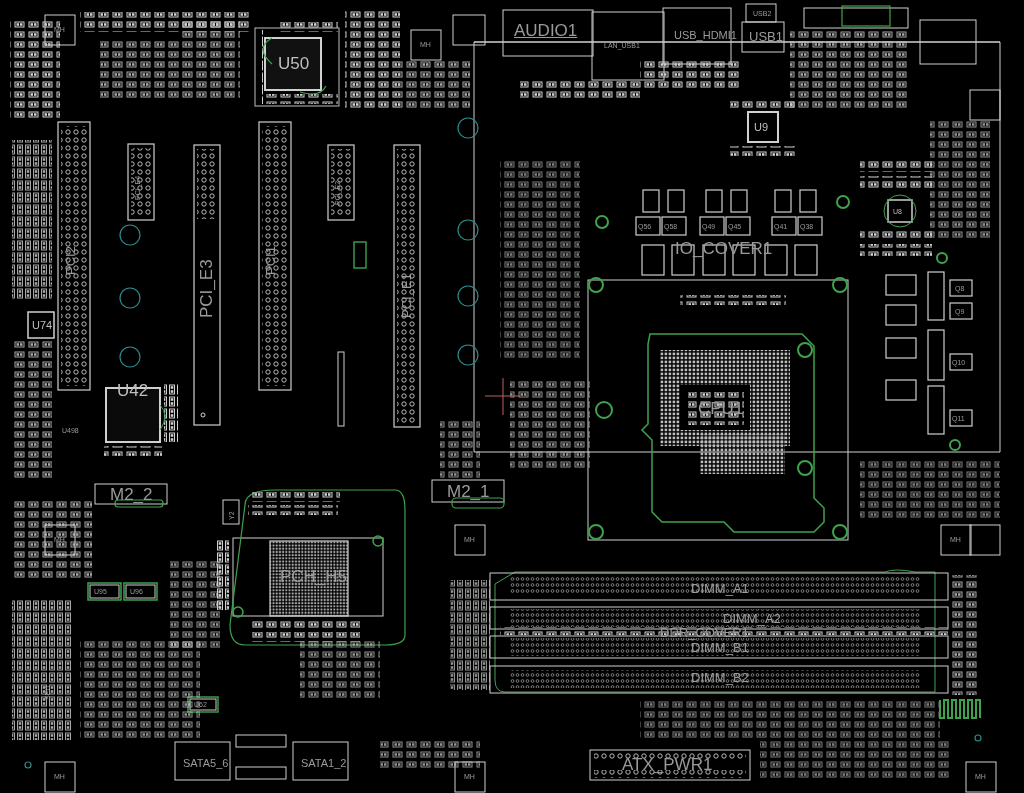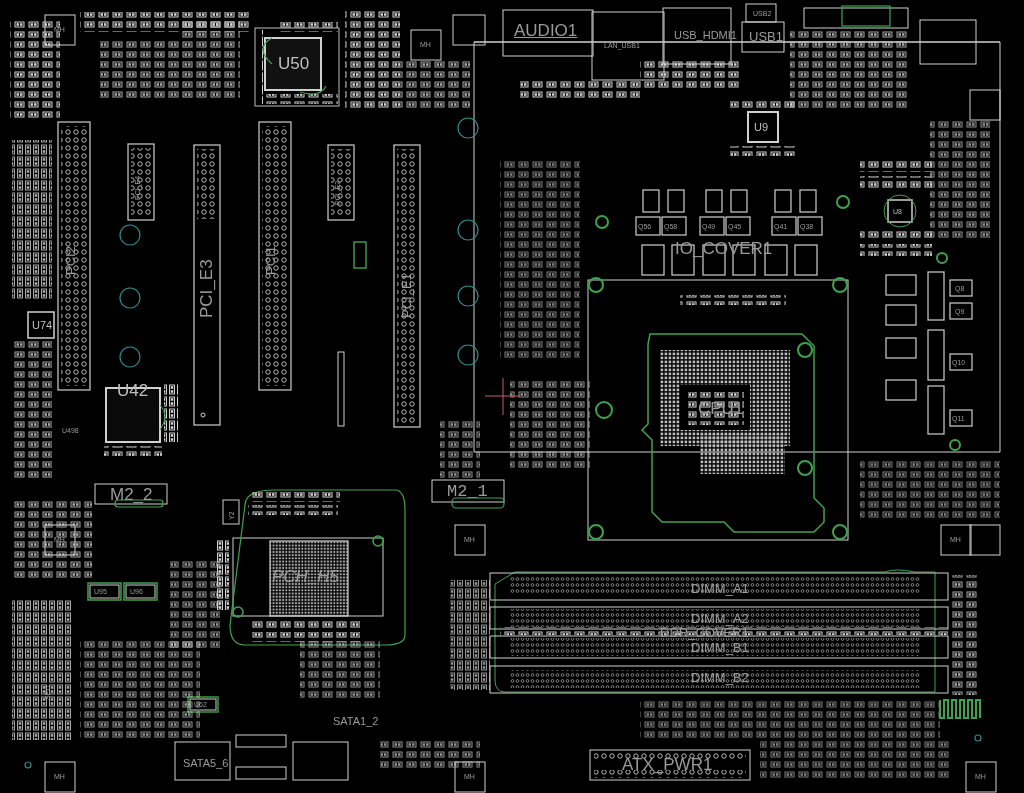--- a/index.html
+++ b/index.html
@@ -329,33 +329,33 @@
 <div class="lbl xs faint vert" style="left:134px;top:200px;">PCI_E4</div>
 
 <div class="lbl big faint" style="left:514px;top:22px;text-decoration:underline;">AUDIO1</div>
 <div class="lbl xs faint" style="left:604px;top:42px;">LAN_USB1</div>
 <div class="lbl sm faint" style="left:674px;top:30px;">USB_HDMI1</div>
 <div class="lbl med faint" style="left:749px;top:30px;">USB1</div>
 <div class="lbl xs faint" style="left:753px;top:10px;">USB2</div>
 <div class="lbl big faint" style="left:675px;top:240px;">IO_COVER1</div>
 <div class="lbl big faint" style="left:698px;top:400px;">CPU1</div>
 
-<div class="lbl big faint" style="left:447px;top:483px;font-family:Liberation Mono, monospace;">M2_1</div>
+<div class="lbl big faint" style="left:447px;top:483px;">M2_1</div>
 <div class="lbl big faint" style="left:110px;top:486px;">M2_2</div>
-<div class="lbl big faint" style="left:272px;top:568px;font-style:italic;">PCH_H5</div>
+<div class="lbl big faint" style="left:280px;top:568px;">PCH_H5</div>
 
 <div class="lbl med faint" style="left:691px;top:582px;">DIMM_A1</div>
-<div class="lbl med faint" style="left:691px;top:612px;">DIMM_A2</div>
+<div class="lbl med faint" style="left:723px;top:612px;">DIMM_A2</div>
 <div class="lbl med faint" style="left:660px;top:626px;">DDR_COVER1</div>
 <div class="lbl med faint" style="left:691px;top:641px;text-align:right;">DIMM_B1</div>
 <div class="lbl med faint" style="left:691px;top:671px;">DIMM_B2</div>
 
 <div class="lbl big faint" style="left:622px;top:756px;">ATX_PWR1</div>
 <div class="lbl sm faint" style="left:183px;top:758px;">SATA5_6</div>
-<div class="lbl sm faint" style="left:301px;top:716px;margin-left:32px;">SATA1_2</div>
+<div class="lbl sm faint" style="left:301px;top:758px;">SATA1_2</div>
 <div class="lbl xs faint vert" style="left:44px;top:700px;">SPI1</div>
 <div class="lbl xs faint vert" style="left:228px;top:520px;">Y2</div>
 
 <div class="lbl xs faint" style="left:54px;top:26px;">MH</div>
 <div class="lbl xs faint" style="left:54px;top:536px;">MH</div>
 <div class="lbl xs faint" style="left:54px;top:773px;">MH</div>
 <div class="lbl xs faint" style="left:464px;top:536px;">MH</div>
 <div class="lbl xs faint" style="left:464px;top:773px;">MH</div>
 <div class="lbl xs faint" style="left:950px;top:536px;">MH</div>
 <div class="lbl xs faint" style="left:975px;top:773px;">MH</div>

